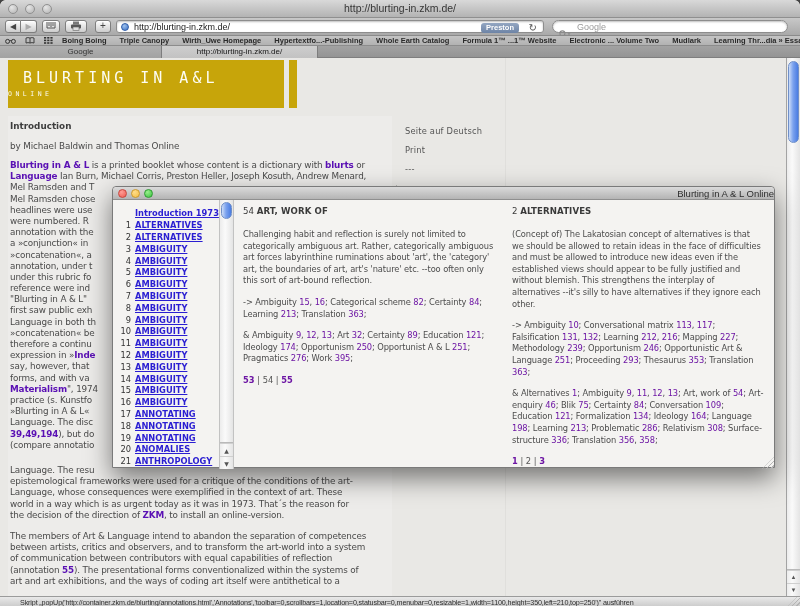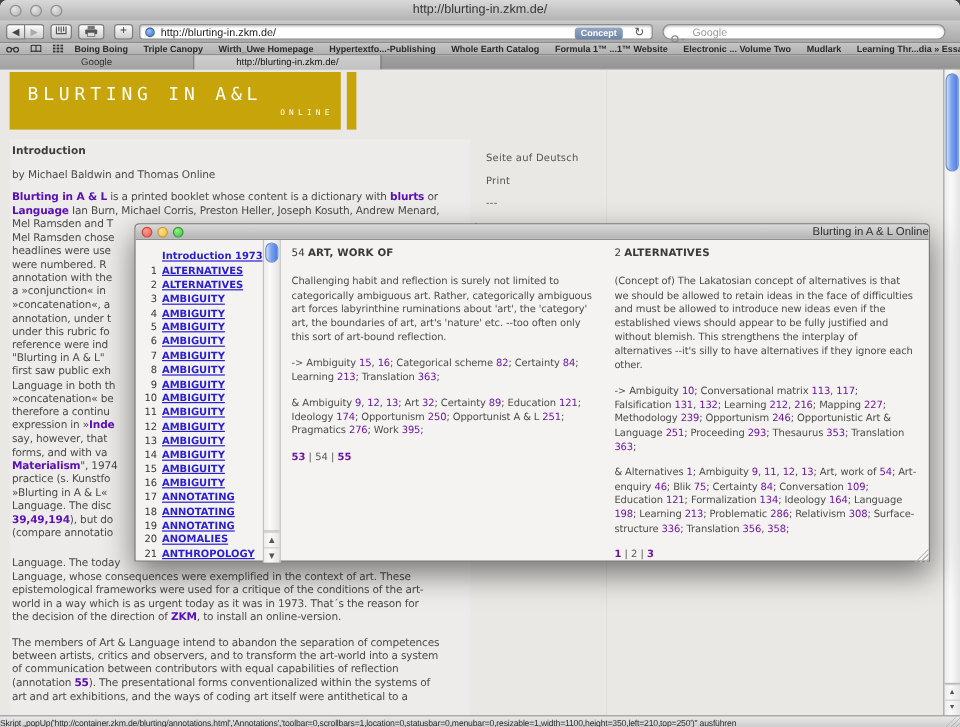--- a/index.html
+++ b/index.html
@@ -51,21 +51,21 @@
   .tab.inactive { left:0; width:162px; background:linear-gradient(#b0b0b0,#a2a2a2); }
   .tab.active { left:162px; width:156px; background:linear-gradient(#cecece,#c2c2c2); color:#161616; }
 
   
   .content { position:absolute; left:0; top:58px; width:786px; height:538px; background:#e9e8e5; overflow:hidden; }
   .artbg { position:absolute; left:8px; top:58px; width:384px; height:480px; background:#edecea; }
   .colline { position:absolute; left:505px; top:0; width:1px; height:538px; background:#e0dfdc; }
 
   .banner { position:absolute; left:8px; top:2px; width:276px; height:48px; color:#fdfdf4; }
   .banner-title { font-family:"DejaVu Sans Mono", monospace; font-size:15px; letter-spacing:4px; padding:9px 12px 0 15px; }
-  .banner-sub { font-family:"DejaVu Sans Mono", monospace; font-size:6.5px; letter-spacing:3.5px; text-align:right; padding:3px 6px 0 0; }
+  .banner-sub { font-family:"DejaVu Sans Mono", monospace; font-size:6.5px; letter-spacing:3.5px; text-align:left; padding:3px 6px 0 0; }
   .banner-stripe { position:absolute; left:289px; top:2px; width:8px; height:48px; }
 
   .article { position:absolute; left:10px; top:63px; width:385px; height:475px; overflow:hidden;
     font-family:"DejaVu Sans", sans-serif; color:#4a4a4a; }
   .art-h { font-size:8.8px; font-weight:bold; color:#3d3d3d; }
   .art-by { font-size:8.8px; margin-top:10px; letter-spacing:-0.1px; }
   .artlines { margin-top:9px; }
   .tline { height:11.2px; line-height:11.2px; font-size:8.8px; letter-spacing:-0.15px; white-space:nowrap; overflow:hidden; }
   .article .plink { color:#5a10b4; font-weight:bold; }
 
@@ -115,21 +115,21 @@
   .pager { font-size:8.3px; margin-top:3px; color:#555; }
   .pager .plink { font-weight:bold; }
 
   .grip { position:absolute; right:0; bottom:0; width:12px; height:12px;
     background:repeating-linear-gradient(135deg, rgba(0,0,0,0) 0 2px, #b5b5b5 2px 3px);
     clip-path:polygon(100% 0, 100% 100%, 0 100%); }
 
   
   .statusbar { position:absolute; left:0; top:596px; width:800px; height:10px;
     background:linear-gradient(#e9e9e9,#cdcdcd); border-top:1px solid #9b9b9b; overflow:hidden; }
-  .statustext { position:absolute; left:0; top:1px; font-size:7.2px; letter-spacing:-0.15px; color:#2e2e2e; white-space:nowrap; }
+  .statustext { position:absolute; left:20px; top:1px; font-size:7.2px; letter-spacing:-0.15px; color:#2e2e2e; white-space:nowrap; }
 </style>
 </head>
 <body>
 
 <div id="stage">
 
   <div class="titlebar">
     <div class="tl-group">
       <div class="tl"></div>
       <div class="tl"></div>
@@ -154,21 +154,21 @@
             <rect x="3" y="0.5" width="6" height="3" fill="#777"></rect>
             <rect x="1" y="3.5" width="10" height="4" rx="1" fill="#555"></rect>
             <rect x="3" y="6" width="6" height="3.5" fill="#ddd" stroke="#666" stroke-width="0.6"></rect>
           </svg>
       </span>
     </div>
     <div class="tbtn addbtn">+</div>
     <div class="urlfield">
       <div class="globe"></div>
       <div class="urltext">http://blurting-in.zkm.de/</div>
-      <div class="readerbadge">Concept</div>
+      <div class="readerbadge">Preston</div>
       <div class="reloadbtn">↻</div>
     </div>
     <div class="searchfield">
       <span class="mag">
         <svg width="12" height="8" viewBox="0 0 12 8">
             <circle cx="3.4" cy="3.4" r="2.5" fill="none" stroke="#8a8a8a" stroke-width="1.1"></circle>
             <line x1="5.2" y1="5.2" x2="7" y2="7" stroke="#8a8a8a" stroke-width="1.1"></line>
             <path d="M8.5 3.2 l3 0 l-1.5 2 z" fill="#8a8a8a"></path>
           </svg>
       </span>
@@ -257,23 +257,23 @@
           <div class="tline"><span>expression in »</span><span class="plink">Inde</span></div>
           <div class="tline"><span>say, however, that</span></div>
           <div class="tline"><span>forms, and with va</span></div>
           <div class="tline"><span class="plink">Materialism</span><span>", 1974</span></div>
           <div class="tline"><span>practice (s. Kunstfo</span></div>
           <div class="tline"><span>»Blurting in A &amp; L«</span></div>
           <div class="tline"><span>Language. The disc</span></div>
           <div class="tline"><span class="plink">39,49,194</span><span>), but do</span></div>
           <div class="tline"><span>(compare annotatio</span></div>
           <div class="tline" style="margin-top: 3px; text-align: center;"><span>Proposals for wider</span></div>
-          <div class="tline"><span>Language. The today</span></div>
+          <div class="tline"><span>Language. The resu</span></div>
+          <div class="tline"><span>epistemological frameworks were used for a critique of the conditions of the art-</span></div>
           <div class="tline"><span>Language, whose consequences were exemplified in the context of art. These</span></div>
-          <div class="tline"><span>epistemological frameworks were used for a critique of the conditions of the art-</span></div>
           <div class="tline"><span>world in a way which is as urgent today as it was in 1973. That´s the reason for</span></div>
           <div class="tline"><span>the decision of the direction of </span><span class="plink">ZKM</span><span>, to install an online-version.</span></div>
           <div class="tline" style="margin-top: 10px;"><span>The members of Art &amp; Language intend to abandon the separation of competences</span></div>
           <div class="tline"><span>between artists, critics and observers, and to transform the art-world into a system</span></div>
           <div class="tline"><span>of communication between contributors with equal capabilities of reflection</span></div>
           <div class="tline"><span>(annotation </span><span class="plink">55</span><span>). The presentational forms conventionalized within the systems of</span></div>
           <div class="tline"><span>art and art exhibitions, and the ways of coding art itself were antithetical to a</span></div>
         </div>
     </div>
 

